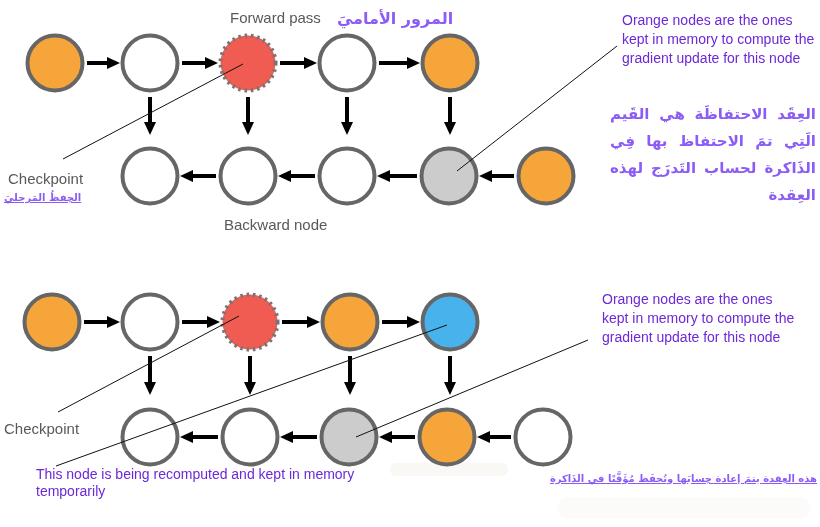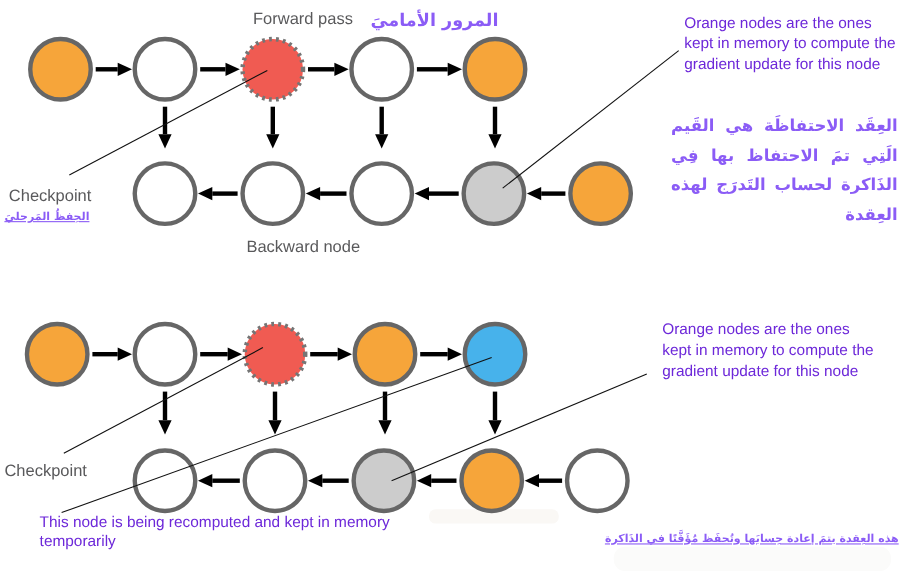--- a/index.html
+++ b/index.html
@@ -115,15 +115,15 @@
   <div class="label-row" style="left:224px;top:216px">
     <span class="en15">Backward node</span>
   </div>
 
   <div class="note pos" style="left:602px;top:290px;width:198px">Orange nodes are the ones kept in memory to compute the gradient update for this node</div>
 
   <div class="en15 pos" style="left:4px;top:420px">Checkpoint</div>
 
   <div class="note pos" style="left:36px;top:466px;width:348px;line-height:17px">This node is being recomputed and kept in memory temporarily</div>
 
-  <div class="ar ar-line" style="right:3px;top:485px">هذه العِقدة يتمَ إعادة حِسابَها وتُحفَظ مُؤَقَّتًا في الذَاكرة</div>
+  <div class="ar ar-line" style="right:3px;top:473px">هذه العِقدة يتمَ إعادة حِسابَها وتُحفَظ مُؤَقَّتًا في الذَاكرة</div>
 
 </div>
 
 </body></html>

